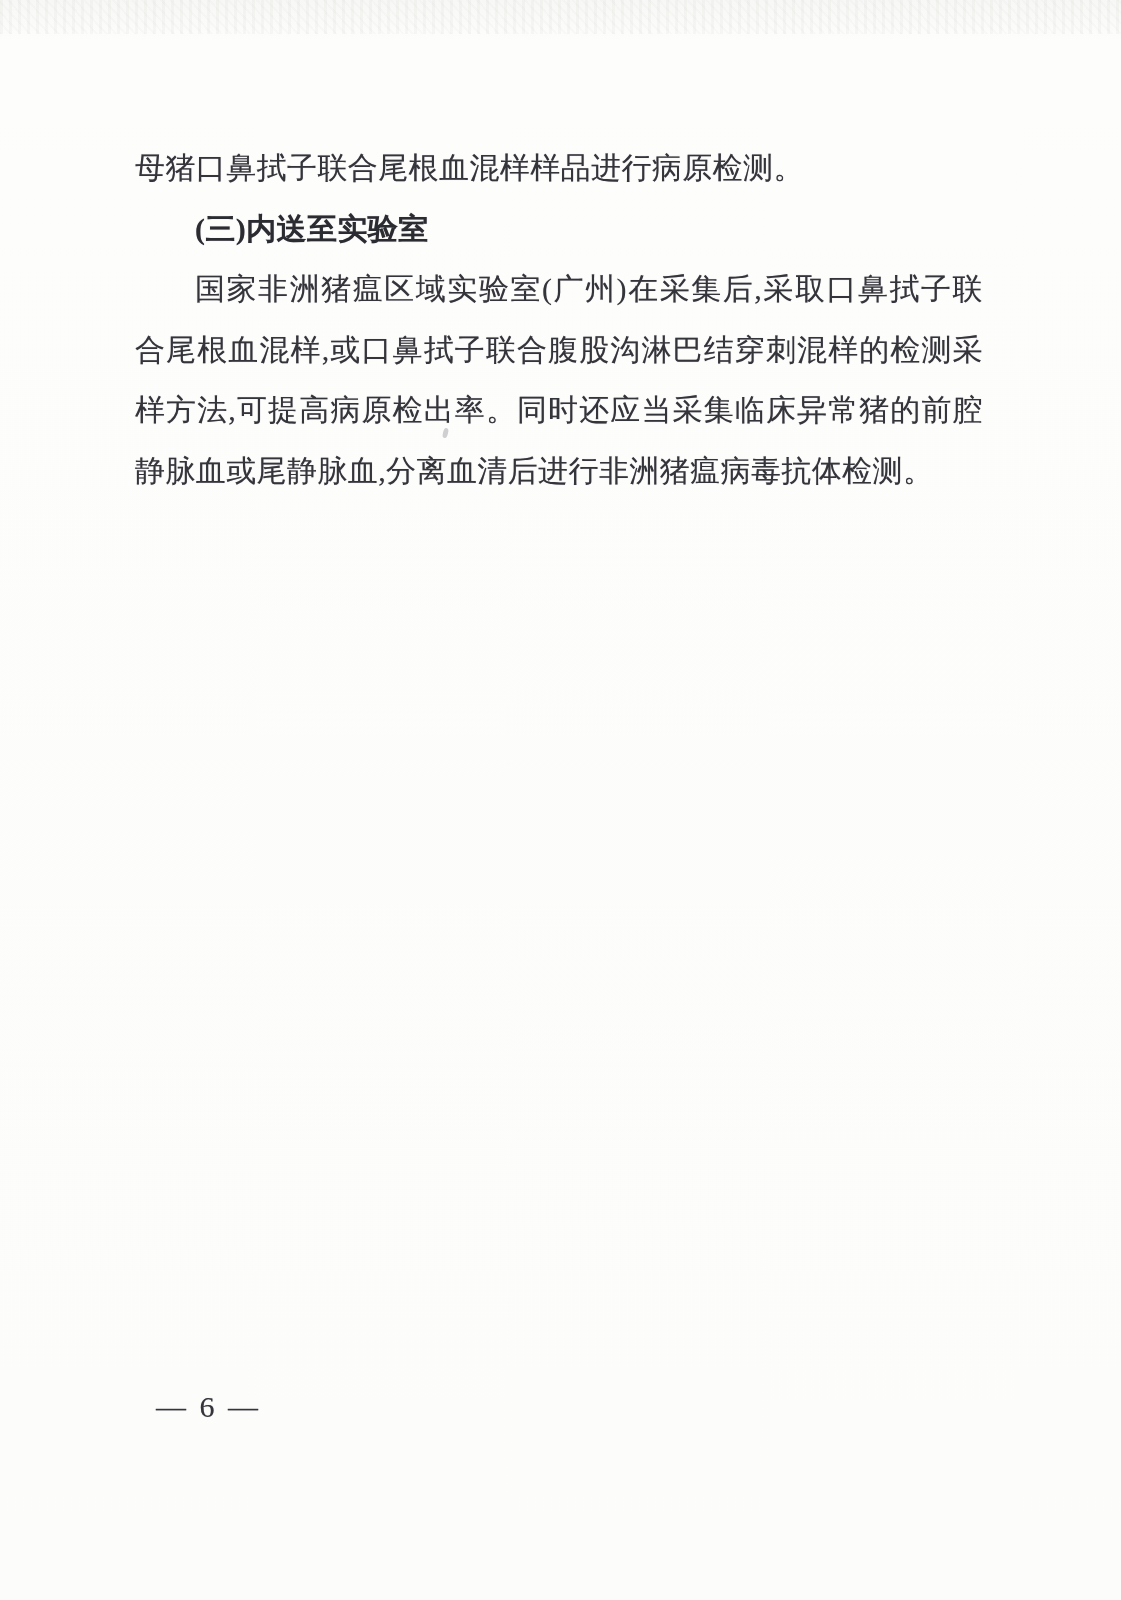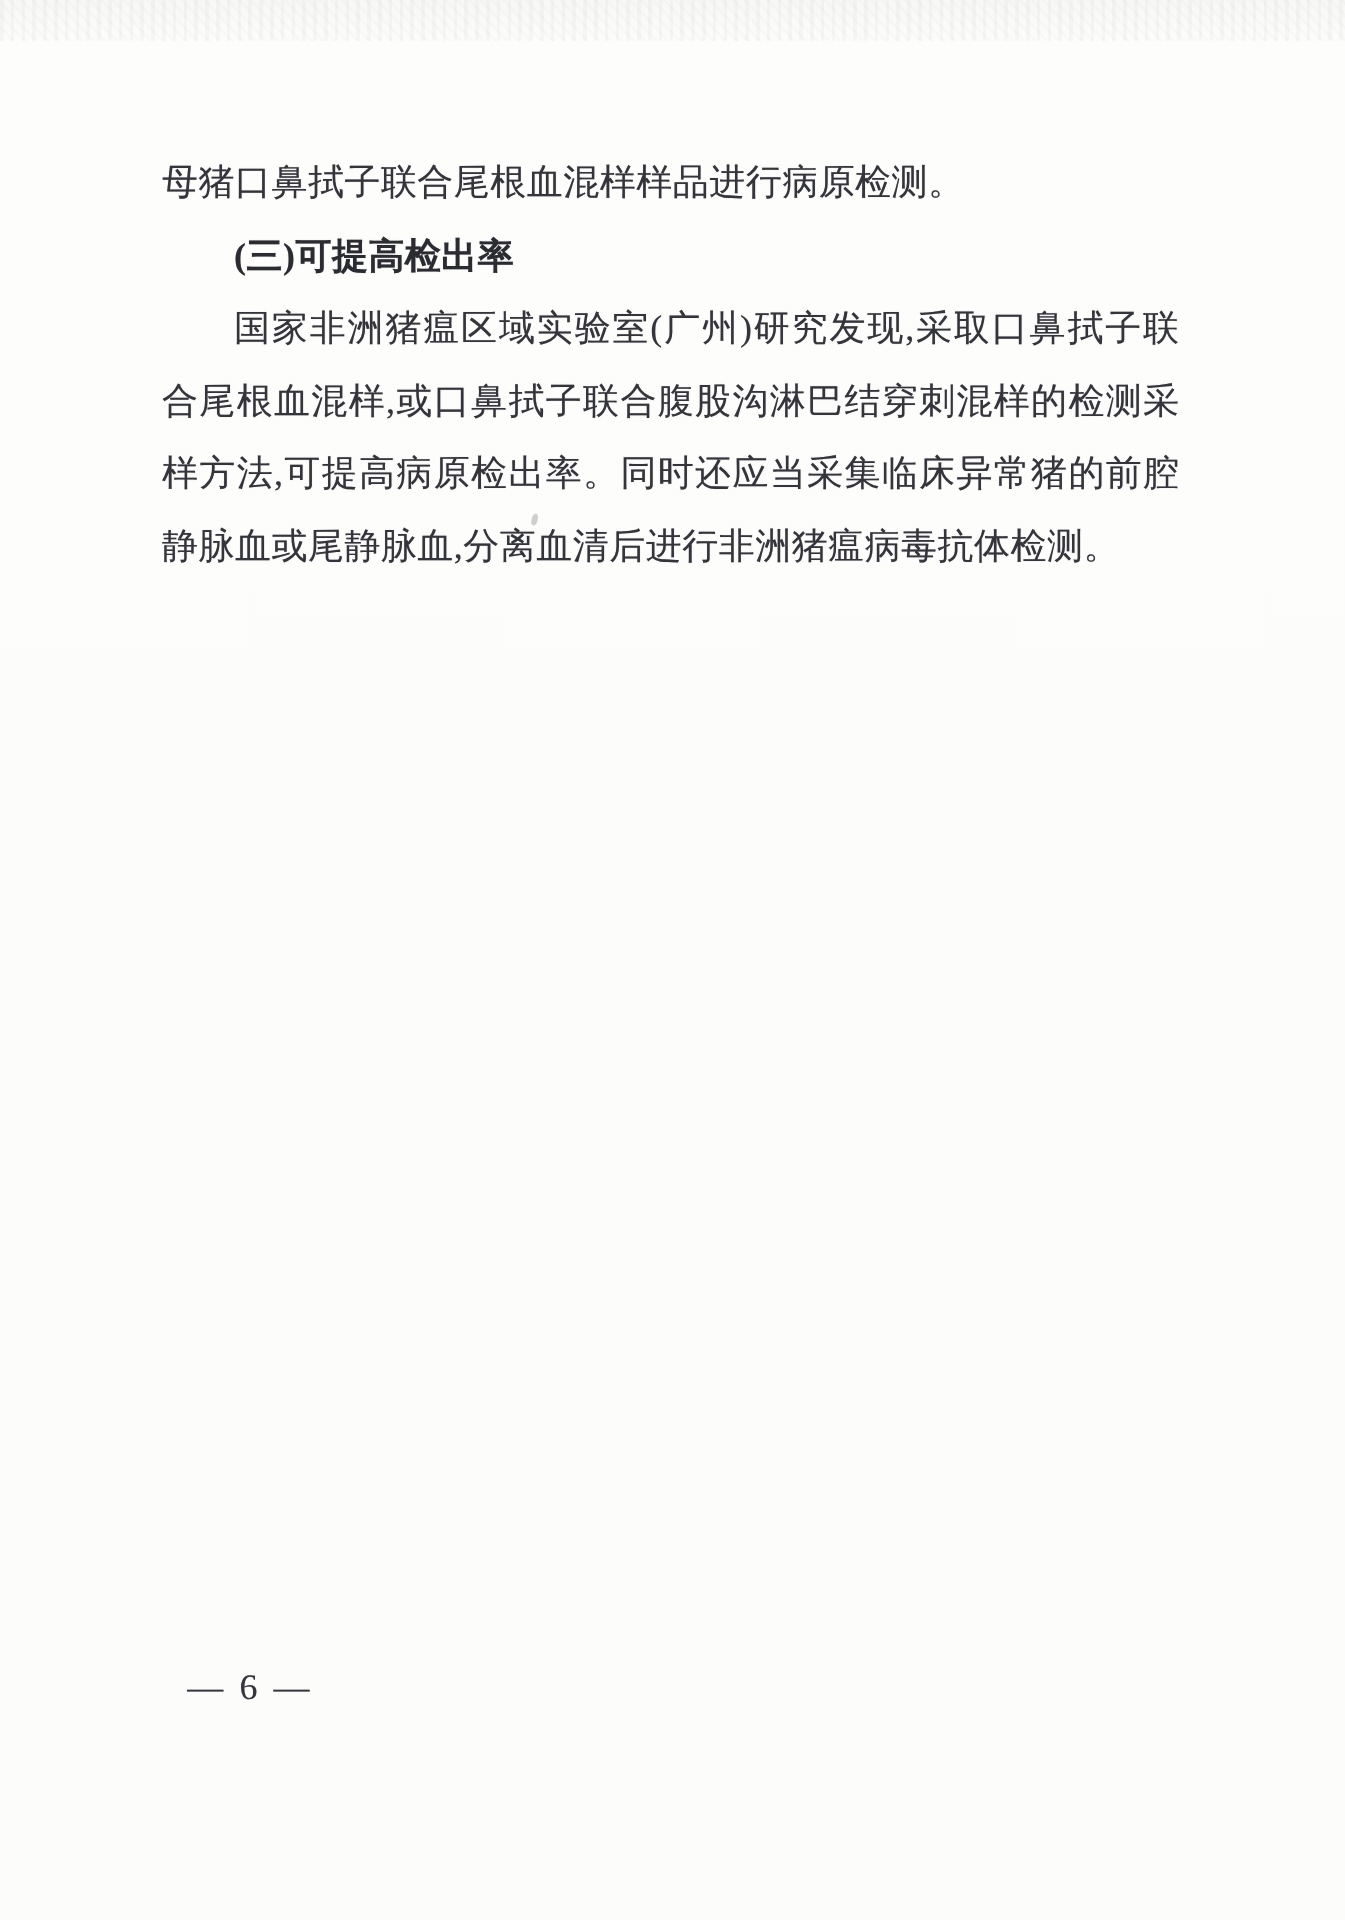--- a/index.html
+++ b/index.html
@@ -26,21 +26,21 @@
     height: 34px;
     background:
       repeating-linear-gradient(90deg,
         rgba(190,190,185,0.10) 0 3px, rgba(255,255,255,0) 3px 9px),
       repeating-linear-gradient(47deg,
         rgba(200,200,195,0.08) 0 2px, rgba(255,255,255,0) 2px 7px);
   }
   .page-body {
     position: absolute;
     left: 135px;
-    top: 123px;
+    top: 138px;
     width: 848px;
     font-size: 30px;
     line-height: 60.5px;
     letter-spacing: 0.4px;
     color: #34343b;
     text-align: justify;
     text-justify: inter-ideograph;
     text-shadow: 0 0 0.7px rgba(52,52,60,0.45);
   }
   .para {
@@ -90,23 +90,23 @@
 <div class="page">
 
   <div class="scan-edge"></div>
 
   <div class="page-body">
 
     <p class="para no-indent"><span>母猪口鼻拭子联合尾根血混样样品进行病原检测。</span></p>
 
 
 
-    <h3 class="section-heading">(三)可提高检出率</h3>
+    <h3 class="section-heading">(三)内送至实验室</h3>
 
-    <p class="para"><span>国家非洲猪瘟区域实验室(广州)研究发现,采取口鼻拭子联合尾根血混样,或口鼻拭子联合腹股沟淋巴结穿刺混样的检测采样方法,可提高病原检出率。同时还应当采集临床异常猪的前腔静脉血或尾静脉血,分离血清后进行非洲猪瘟病毒抗体检测。</span></p>
+    <p class="para"><span>国家非洲猪瘟区域实验室(广州)在采集后,采取口鼻拭子联合尾根血混样,或口鼻拭子联合腹股沟淋巴结穿刺混样的检测采样方法,可提高病原检出率。同时还应当采集临床异常猪的前腔静脉血或尾静脉血,分离血清后进行非洲猪瘟病毒抗体检测。</span></p>
 
 
 
   </div>
 
   <div class="page-number">— 6 —</div>
 
   <div class="speck"></div>
 
 </div>

